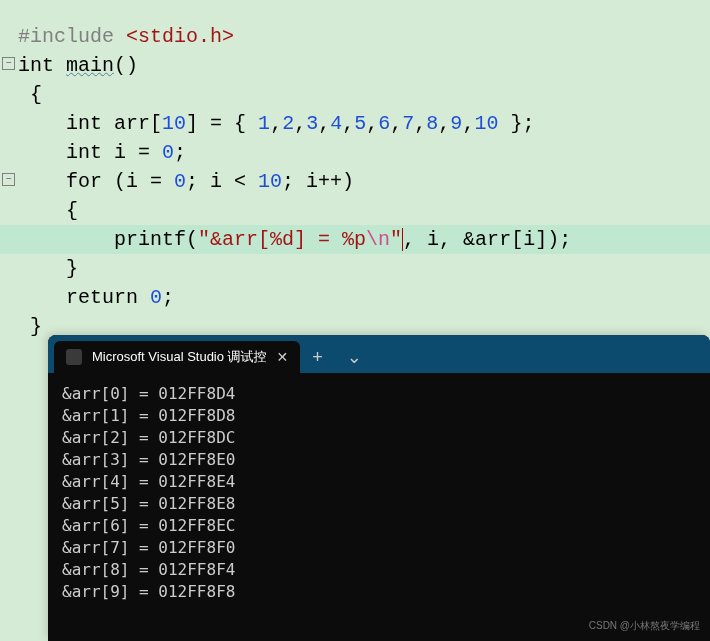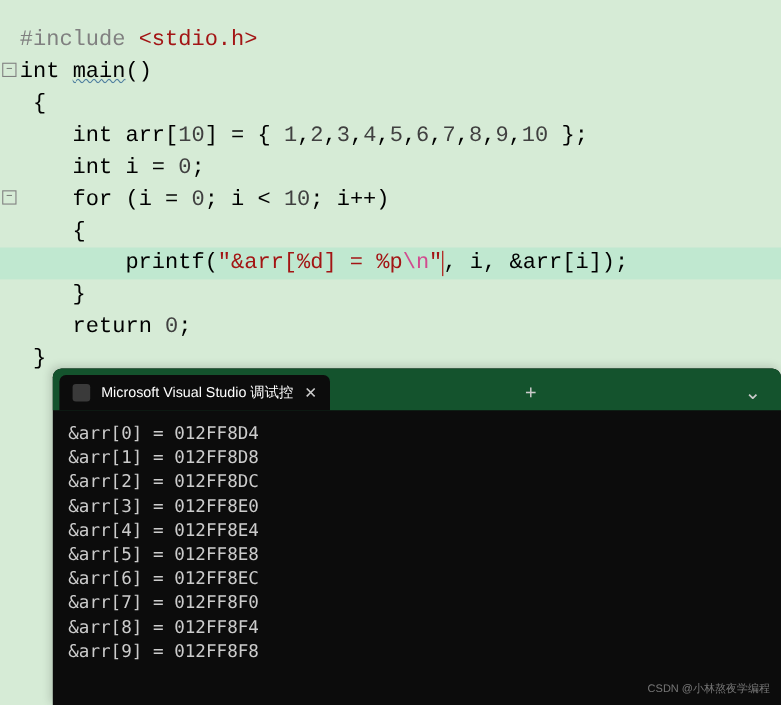--- a/index.html
+++ b/index.html
@@ -33,44 +33,43 @@
     text-align: center;
     color: #606060;
     background: #d6ebd6;
   }
   .hl {
     background: #c0e8d0;
   }
   .pp  { color: #808080; } 
   .kw  { color: #000000; } 
   .inc { color: #a31515; } 
-  .num { color: #404040; }
+  .num { color: #1d4ed8; }
   .str { color: #a31515; }
   .esc { color: #d14b8f; }
   .underline { text-decoration: underline wavy #5080a0; text-decoration-thickness:1px;text-align:center;}
   .cursor { border-right:1px solid #b00000;}
   
   .terminal-window {
     position: absolute;
     left: 48px;
     top: 335px;
     right: 0;
     bottom: 0;
     background: #0c0c0c;
     border-radius: 8px 8px 0 0;
     box-shadow: -2px -2px 8px rgba(0,0,0,0.15);
   }
   .tabbar {
-    background: #14532d;
+    background: #0c4a6e;
     height: 38px;
     display: flex;
     align-items: stretch;
     border-radius: 8px 8px 0 0;
     padding: 0 6px;
-    justify-content: space-between;
   }
   .tab {
     background: #0c0c0c;
     color: #fff;
     font-family: "Segoe UI", sans-serif;
     font-size: 13px;
     display: flex;
     align-items: center;
     padding: 0 12px;
     margin-top: 6px;

